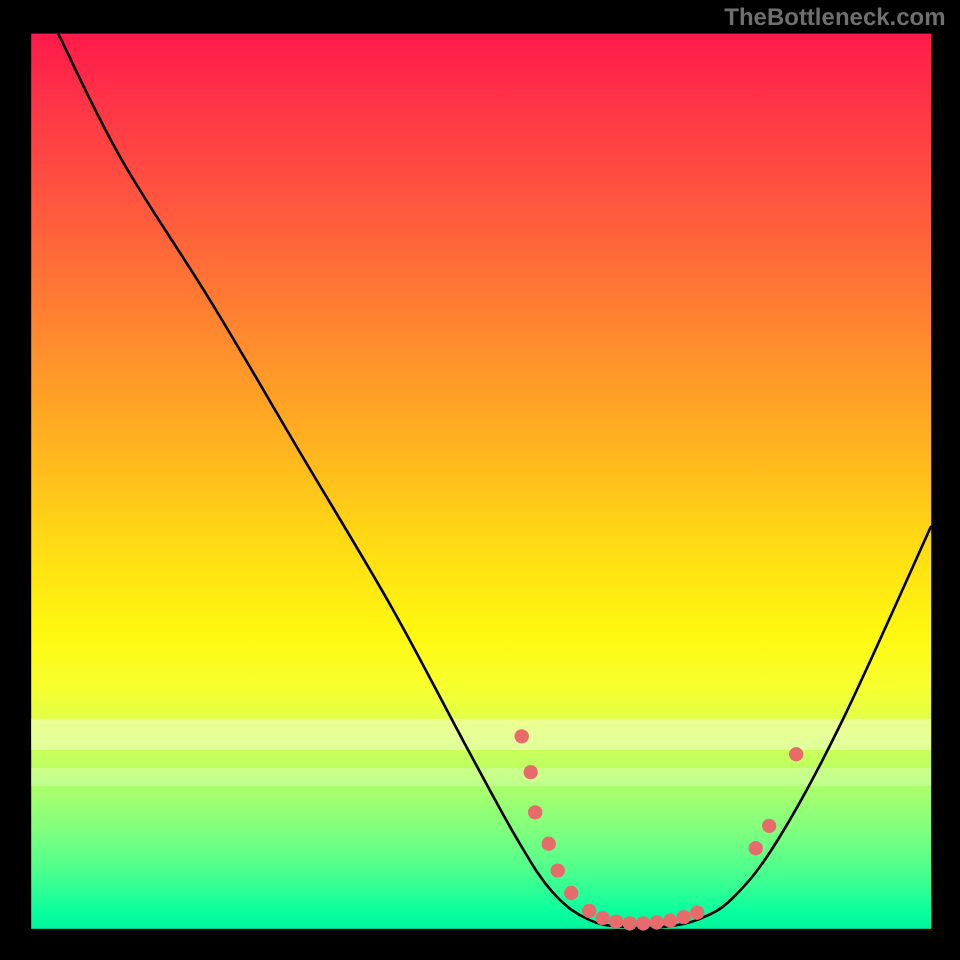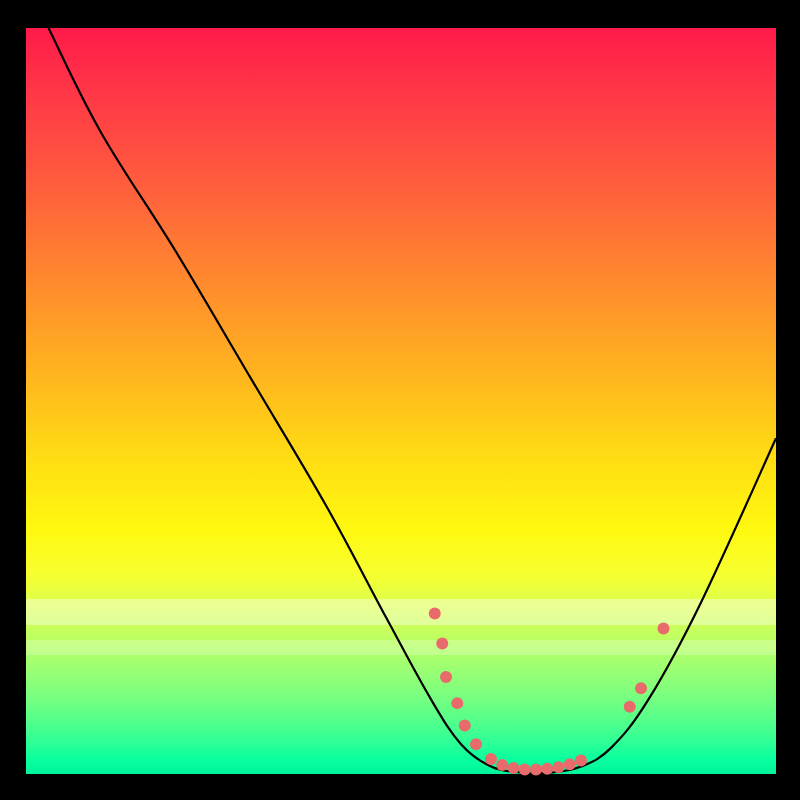--- a/index.html
+++ b/index.html
@@ -25,20 +25,21 @@
       #2aff97 96%,
       #0aff9e 98%,
       #00f59b 100%);
   }
   .pale-band { position: absolute; left: 0; width: 100%; background: rgba(255,255,255,0.4); }
   svg.curve { position: absolute; left: 0; top: 0; width: 100%; height: 100%; overflow: visible; }
 </style>
 </head>
 <body>
 <div class="container">
+  <div class="watermark">TheBottleneck.com</div>
   <div class="plot-area">
     <div class="gradient"></div>
     <div class="pale-band" style="top:76.5%; height:3.5%;"></div>
     <div class="pale-band" style="top:82%; height:2%; opacity:0.6;"></div>
     <svg class="curve" viewBox="0 0 750 746" preserveAspectRatio="none">
       <path id="curve-path" fill="none" stroke="#000" stroke-width="2.2" d="M 22.5 0 C 31.95 18.79920000000001, 52.05 64.15600000000003, 75 104.44000000000005 C 97.95 144.72400000000007, 123 179.48760000000007, 150 223.80000000000007 C 177 268.11240000000004, 198 304.9648, 225 350.62 C 252 396.2752, 275.7 434.4704, 300 477.44 C 324.3 520.4096, 341.1 554.4272000000001, 360 589.34 C 378.9 624.2528, 391.5 648.5724, 405 671.4 C 418.5 694.2275999999999, 424.19999999999993 704.0748, 434.99999999999994 716.16 C 445.79999999999995 728.2452, 454.2 733.4373599999999, 465 738.54 C 475.8 743.64264, 484.2 743.43376, 495 744.508 C 505.8 745.5822400000001, 514.2 745.5822400000001, 525 744.508 C 535.8 743.43376, 544.2 742.97124, 555 738.54 C 565.8 734.10876, 572.85 731.9752, 585 719.89 C 597.15 707.8048, 606.3 697.5846, 622.5 671.4 C 638.7 645.2153999999999, 652.05 621.4179999999999, 675 574.42 C 697.95 527.422, 736.5 439.84159999999997, 750 410.3"></path>
       <g id="points">
           <circle cx="408.75000000000006" cy="585.61" r="6" fill="#e86a6a"></circle>
           <circle cx="416.25000000000006" cy="615.45" r="6" fill="#e86a6a"></circle>
           <circle cx="420.00000000000006" cy="649.02" r="6" fill="#e86a6a"></circle>

